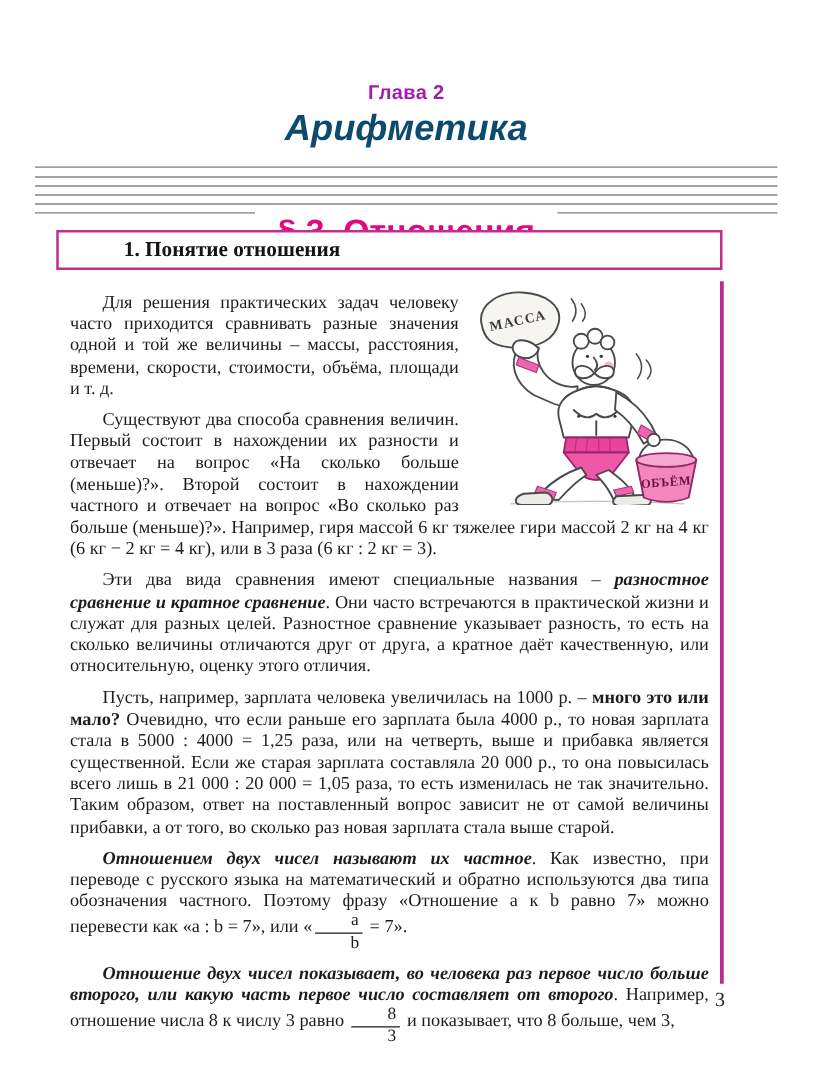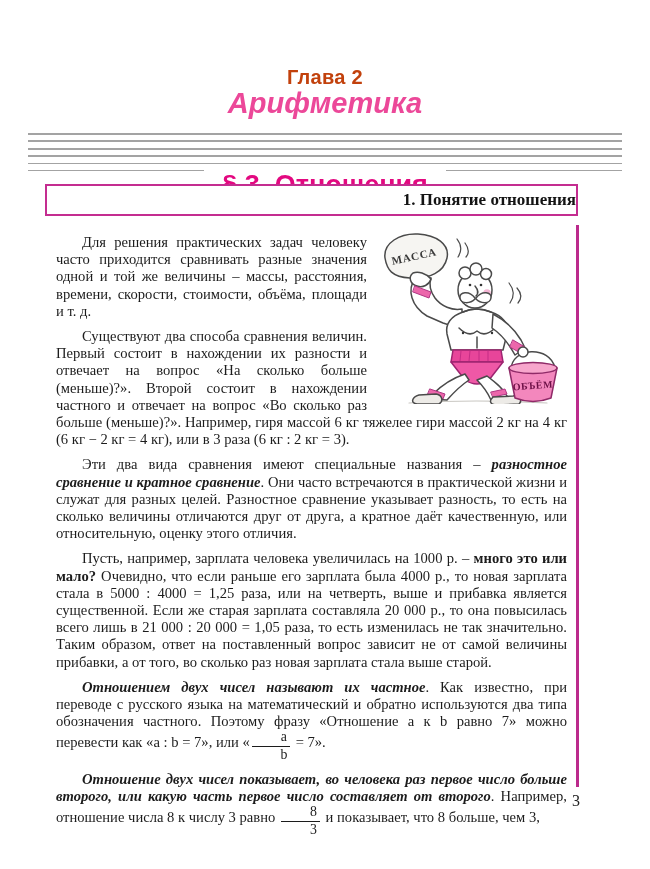--- a/index.html
+++ b/index.html
@@ -3,42 +3,42 @@
 <meta charset="utf-8">
 <style>
   html,body { margin:0; padding:0; background:#ffffff; }
   .page {
     position:relative; width:650px; height:869px; background:#fff;
     overflow:hidden; font-family:"Liberation Serif", serif; color:#1c1c1c;
   }
   .chapter-label {
     position:absolute; top:66px; left:0; right:0; text-align:center;
     font-family:"Liberation Sans", sans-serif; font-weight:bold;
-    font-size:20px; color:#c2410c; letter-spacing:.3px;
+    font-size:16px; color:#a21caf; letter-spacing:.3px;
   }
   .chapter-title {
     position:absolute; top:87px; left:0; right:0; text-align:center;
     font-family:"Liberation Sans", sans-serif; font-weight:bold; font-style:italic;
-    font-size:29px; color:#ec4899;
+    font-size:29px; color:#0c4a6e;
   }
   .section-band { position:absolute; top:129px; left:28px; width:594px; height:46px; text-align:center; }
   .band-lines {
     position:absolute; left:0; right:0; top:4px; height:38px;
     background:repeating-linear-gradient(to bottom, #a3a3a3 0px, #a3a3a3 1.7px, transparent 1.7px, transparent 7.4px);
   }
   .section-title {
     position:relative; display:inline-block; background:#fff; padding:1px 18px 5px;
     font-family:"Liberation Sans", sans-serif; font-weight:bold;
     font-size:27px; color:#e30880;margin-top:40px;
   }
   .subsection-box {
     position:absolute; top:184px; left:45px; width:533px; height:32px;
     border:2.5px solid #c42d90; box-sizing:border-box; background:#fff;
     display:flex; align-items:center; padding-left:52px;
-    font-weight:bold; font-size:17px; color:#141414;justify-content:flex-end;
+    font-weight:bold; font-size:17px; color:#141414;
   }
   .body-text {
     position:absolute; top:226px; left:48px; width:527px;
     font-size:14.6px; line-height:17.2px; text-align:justify;
     hyphens:auto; -webkit-hyphens:auto;
   }
   .para { margin:8px; text-indent:26px; }
   .illustration { float:right; width:200px; height:176px; margin:2px 0 4px 8px; }
   .i  { }
   .b  { font-weight:bold; }

